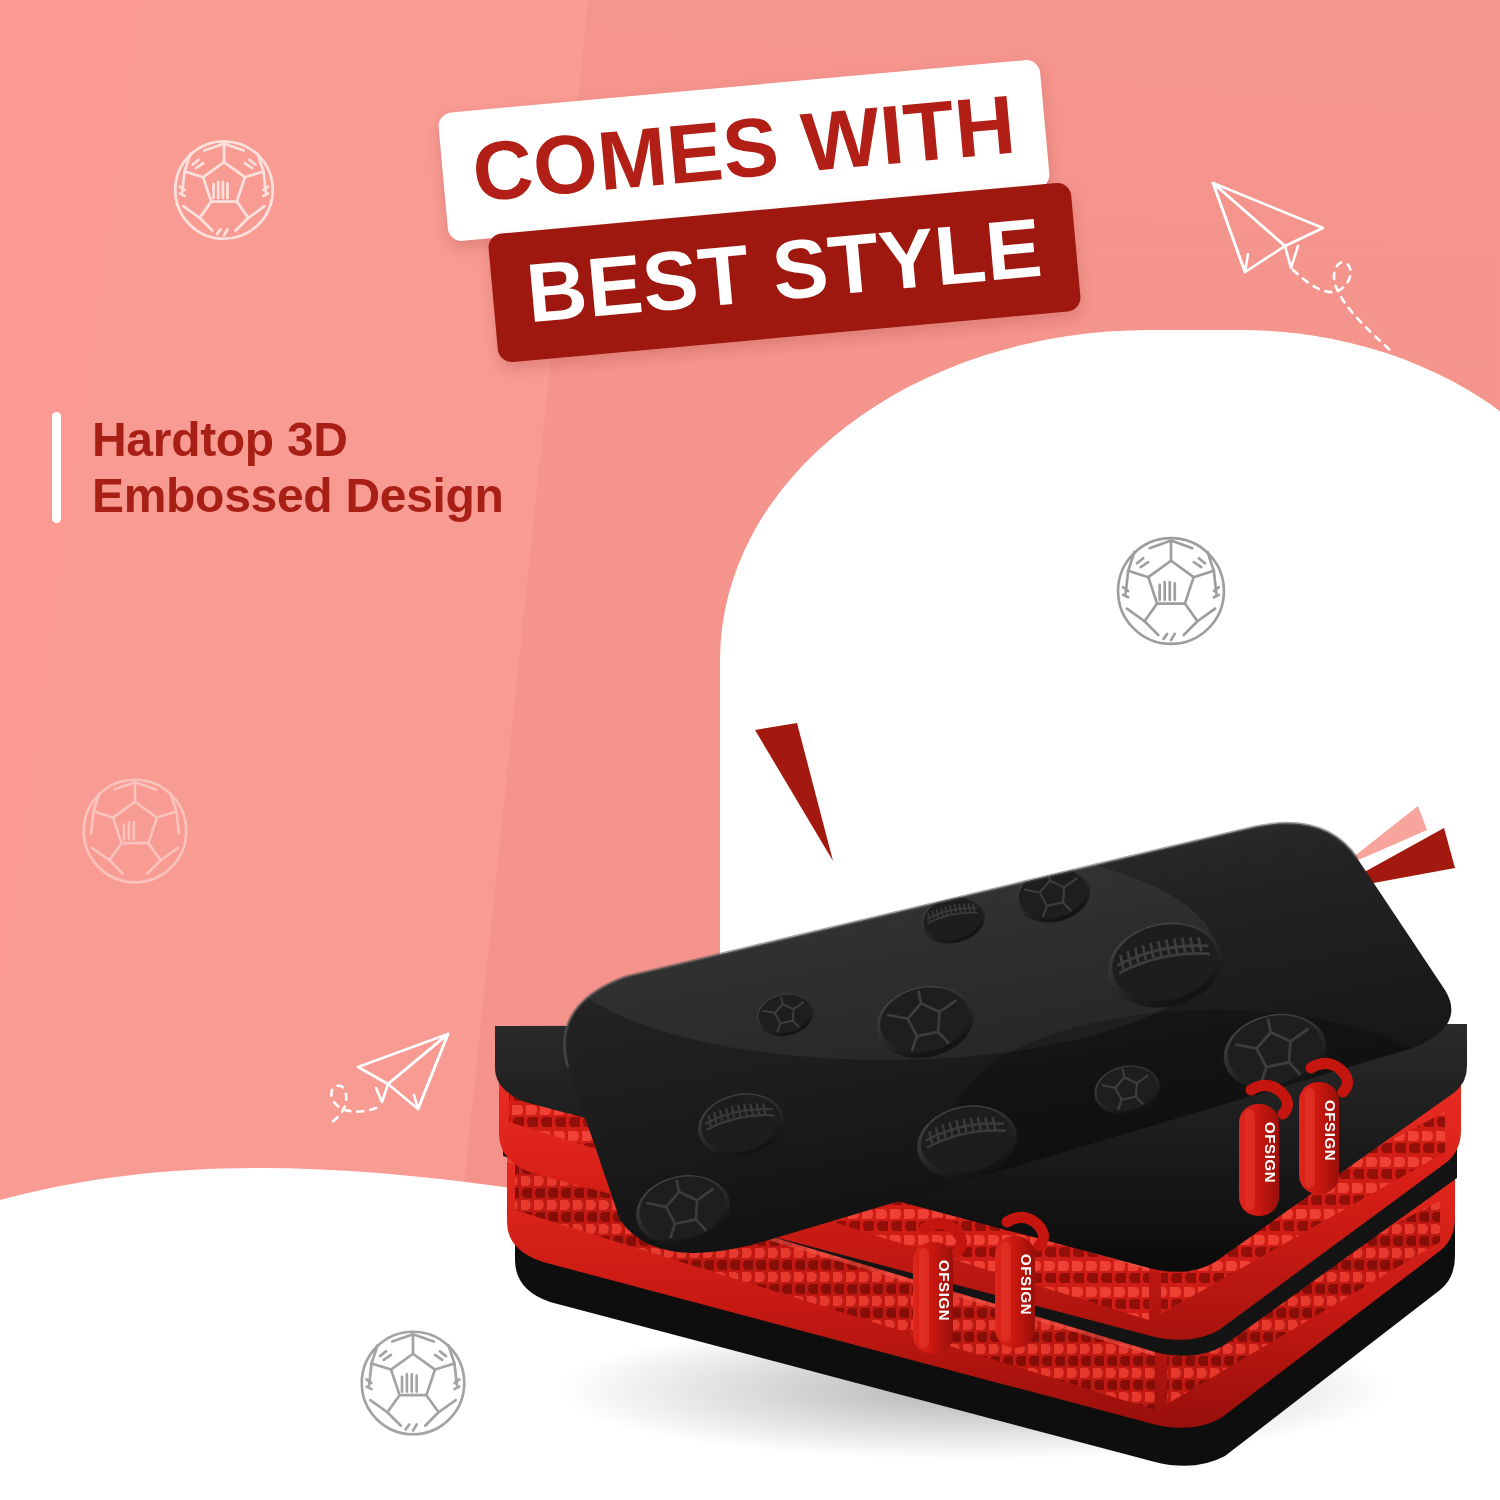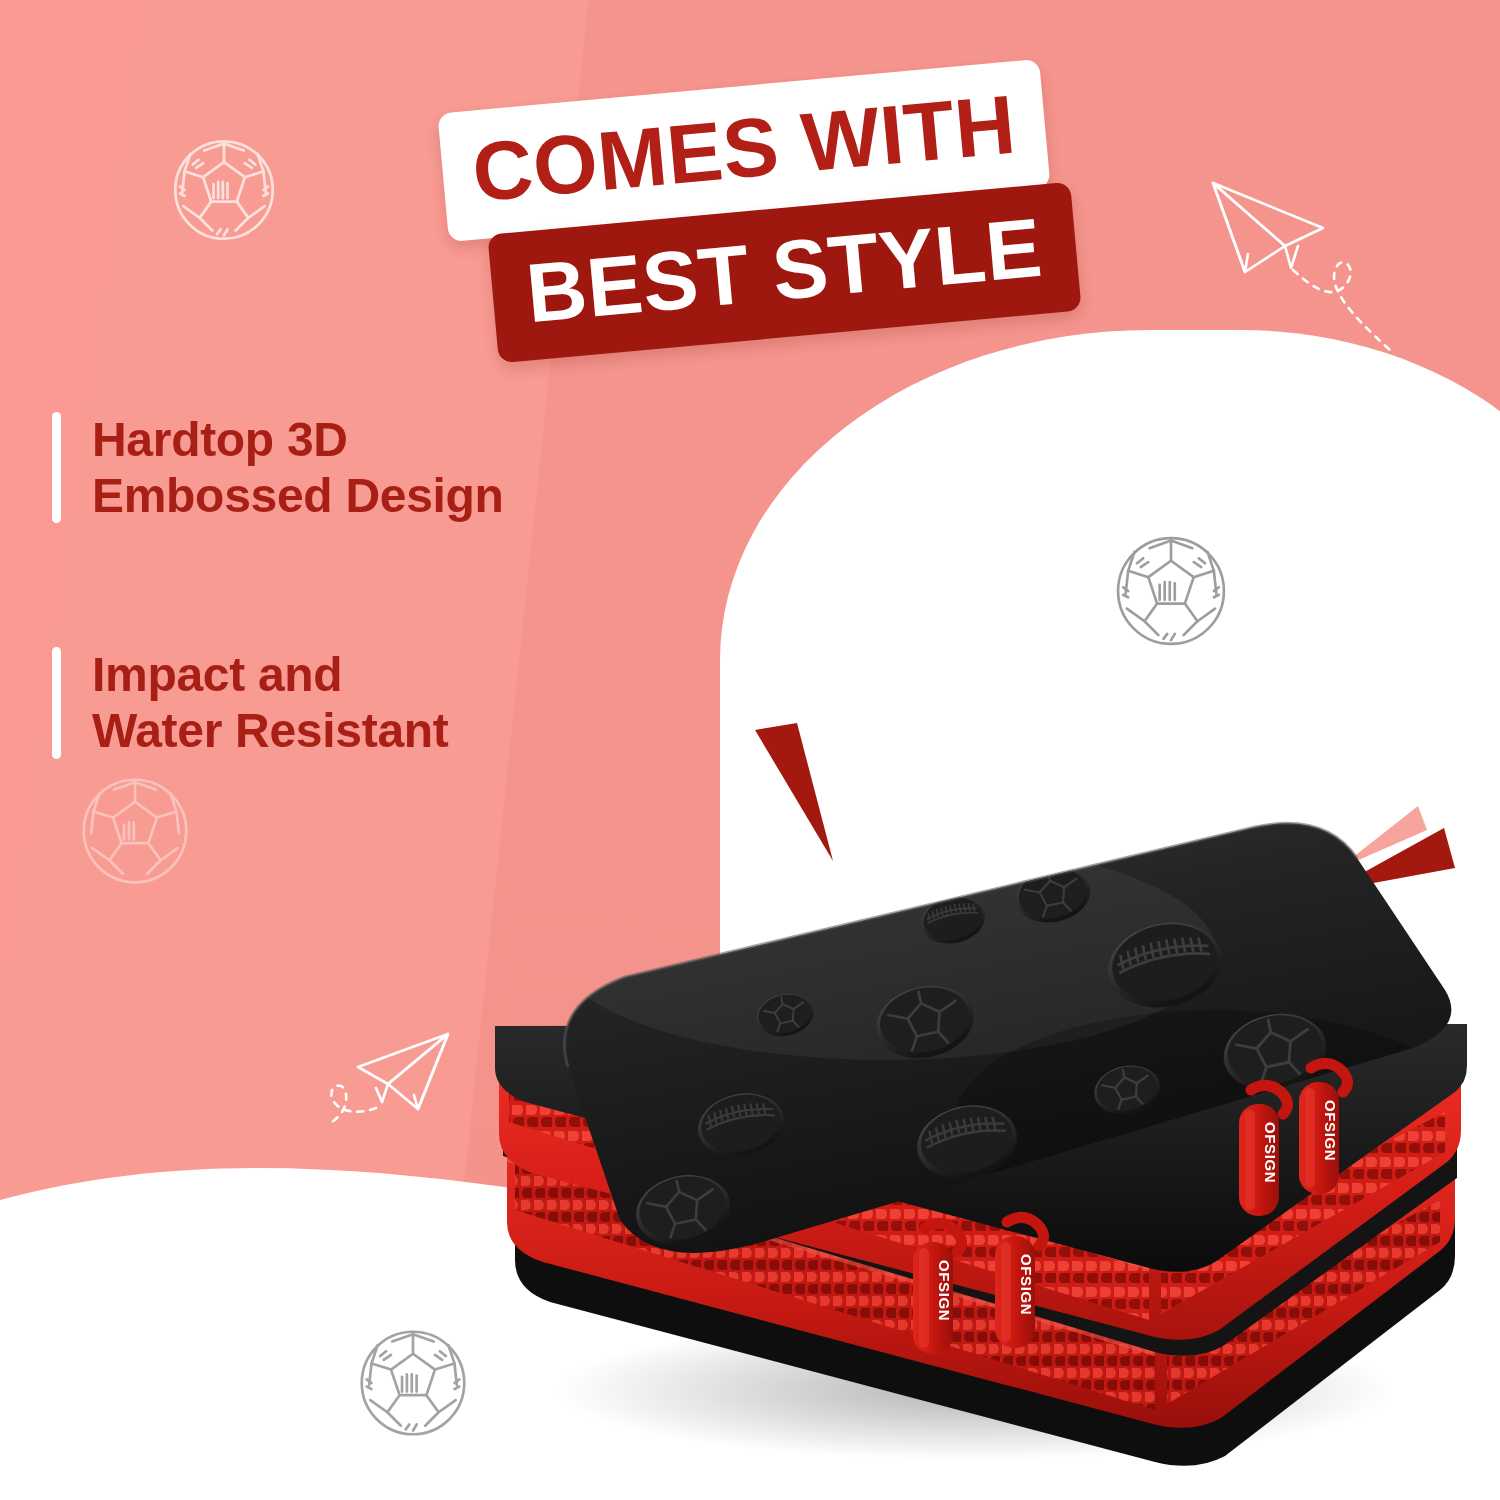--- a/index.html
+++ b/index.html
@@ -252,22 +252,20 @@
     <div class="feature">
       <div class="feat-bar"></div>
       <div class="feat-text">Hardtop 3D
 Embossed Design</div>
     </div>
     <div class="feature">
       <div class="feat-bar"></div>
     </div>
     <div class="feature">
       <div class="feat-bar"></div>
-      <div class="feat-text">Impact and
-Water Resistant</div>
     </div>
   </div>
 
   <div class="product">
     <svg viewBox="0 0 1020 690">
       <defs>
         <linearGradient id="lidTop" x1="0" y1="0" x2="0.4" y2="1">
           <stop offset="0" stop-color="#3a3a3a"></stop>
           <stop offset=".35" stop-color="#242424"></stop>
           <stop offset="1" stop-color="#101010"></stop>

